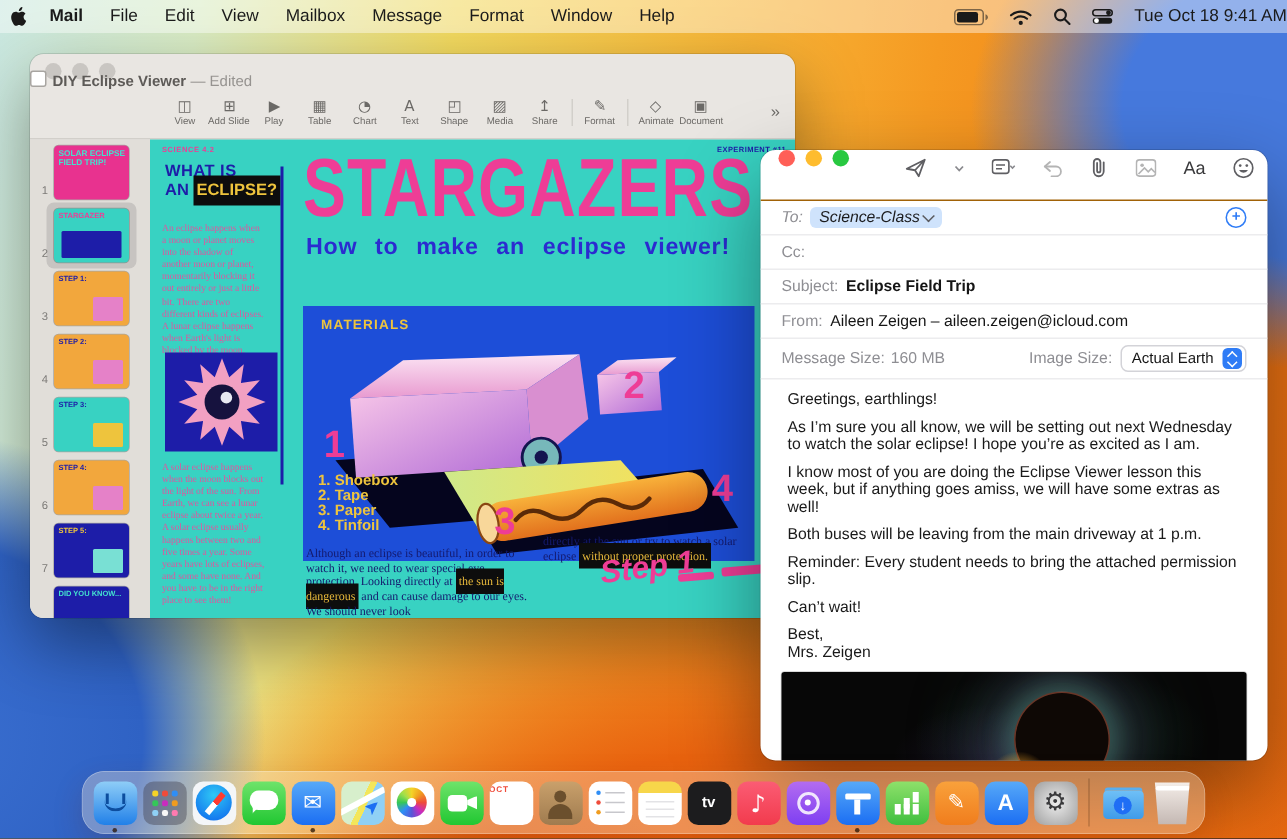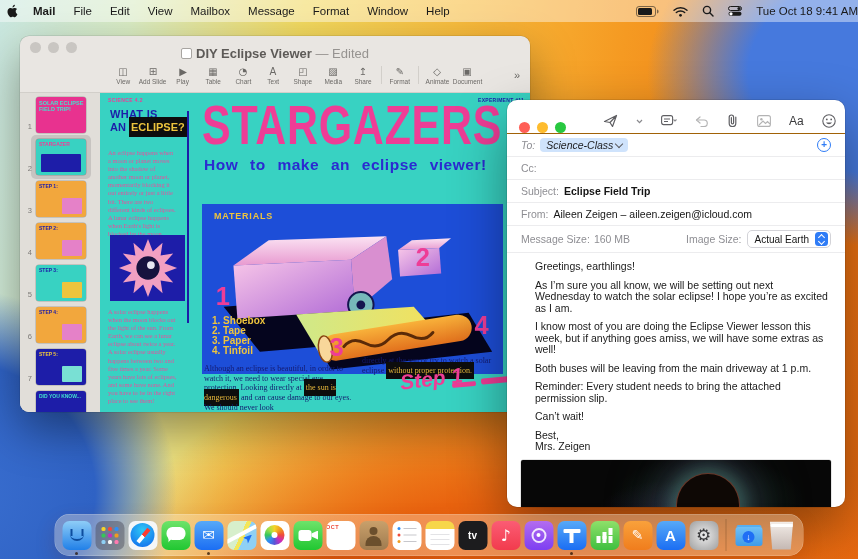--- a/index.html
+++ b/index.html
@@ -25,21 +25,21 @@
   
   .traffic{display:flex;gap:7px;align-items:center;}
   .tl{width:11px;height:11px;border-radius:50%;}
   .tl.inactive{background:#c9c6c2;}
   .tl.red{background:#ff5f57;} .tl.yellow{background:#febc2e;} .tl.green{background:#28c840;}
   
   .kwin{position:absolute;left:20px;top:36px;width:510px;height:376px;border-radius:9px;
     background:#e9e6e2;box-shadow:0 18px 45px rgba(0,0,0,.38), 0 0 0 .5px rgba(0,0,0,.15);
     overflow:hidden;z-index:10;}
   .ktitlebar{position:relative;height:22px;display:flex;align-items:center;padding:0 10px;}
-  .ktitle{position:absolute;left:0;right:0;text-align:center;font-size:13px;color:#9a9license6;margin-top:12px;}
+  .ktitle{position:absolute;left:0;right:0;text-align:left;font-size:10px;color:#9a9license6;margin-top:12px;}
   .ktitle{color:#969390;}
   .ktitle .tname{font-weight:bold;color:#5d5a57;}
   .proxy-icon{display:inline-block;width:9px;height:9px;border:1px solid #a8a5a1;border-radius:2px;
     margin-right:4px;vertical-align:-1px;background:#fff;}
   .ktoolbar{height:34px;display:flex;align-items:center;padding-left:88px;border-bottom:1px solid #d2cfca;}
   .ktb{width:30px;display:flex;flex-direction:column;align-items:center;gap:1px;color:#6b6966;}
   .ktb .g{font-size:10px;line-height:11px;font-family:"DejaVu Sans",sans-serif;}
   .ktb .l{font-size:6.8px;white-space:nowrap;transform:scale(.95);}
   .ktb-sep{width:1px;height:18px;background:#d2cfca;margin:0 3px;}
   .ktb-more{margin-left:auto;margin-right:10px;color:#6b6966;font-size:11px;}
@@ -83,21 +83,21 @@
   .c-left{left:104px;top:271px;width:155px;}
   .c-right{left:262px;top:263px;width:144px;}
   .caution .hl{color:#e8b93b;}
   .step-label{position:absolute;left:300px;top:274px;font-size:21px;font-weight:bold;font-style:italic;
     color:#ee3d96;transform:rotate(-7deg);}
   .step-line1{position:absolute;left:352px;top:289px;width:24px;height:5px;background:#ee3d96;border-radius:2px;transform:rotate(-5deg);}
   .step-line2{position:absolute;left:381px;top:284px;width:36px;height:6px;background:#ee3d96;border-radius:2px;transform:rotate(-5deg);}
   
   .mwin{position:absolute;left:507px;top:100px;width:338px;height:407px;border-radius:10px;background:#ffffff;
     box-shadow:0 22px 55px rgba(0,0,0,.42), 0 0 0 .5px rgba(0,0,0,.18);z-index:20;overflow:hidden;}
-  .mtoolbar{height:33px;display:flex;align-items:flex-end;padding:0 12px;gap:0;}
+  .mtoolbar{height:33px;display:flex;align-items:flex-start;padding:0 12px;gap:0;}
   .mtb-icons{display:flex;align-items:center;margin-left:28px;gap:0;color:#6f6f72;}
   .mtb{display:flex;align-items:center;justify-content:center;height:24px;padding:0 9px;}
   .mtb svg{display:block;}
   .mtb.dim{opacity:.38;}
   .aa{font-size:12px;color:#3a3a3c;}
   .mtb-more{margin-left:auto;font-size:13px;color:#3a3a3c;}
   .mrow{display:flex;align-items:center;height:22px;padding:0 14px;border-top:1px solid #ececee;
     font-size:10.5px;color:#8e8e93;}
   .mrow .val{color:#151515;margin-left:5px;}
   .mrow .val.b{font-weight:bold;}
@@ -109,21 +109,21 @@
     color:#2f7cf6;font-size:10px;line-height:11px;text-align:center;font-weight:bold;}
   .sizerow{height:26px;}
   .img-size{margin-left:auto;display:flex;align-items:center;gap:5px;}
   .sel{display:flex;align-items:center;border:1px solid #d3d3d8;border-radius:5px;padding:1px 2px 1px 7px;gap:6px;
     color:#151515;font-size:10px;}
   .stepper{width:13px;height:14px;background:#2f7cf6;border-radius:3.5px;display:flex;flex-direction:column;
     align-items:center;justify-content:center;gap:1px;}
   .stepper i{display:block;width:4px;height:4px;border:solid #fff;border-width:0 1.2px 1.2px 0;}
   .stepper i.up{transform:rotate(-135deg);margin-bottom:-1px;}
   .stepper i.dn{transform:rotate(45deg);margin-top:-1px;}
-  .mbody{padding:8px 14px 0 28px;font-size:10.5px;line-height:11.5px;color:#1a1a1a;border-top:1px solid #ececee;}
+  .mbody{padding:8px 14px 0 18px;font-size:10.5px;line-height:11.5px;color:#1a1a1a;border-top:1px solid #ececee;}
   .mbody p{margin:0 0 7px 0;}
   .sig{margin-bottom:0;}
   .attach{position:relative;margin:4px 14px;width:310px;height:106px;background:#070707;border-radius:2px;overflow:hidden;
     box-shadow:0 0 0 .5px rgba(0,0,0,.2);}
   .attach .glow{position:absolute;inset:0;background:
      radial-gradient(45% 65% at 60% 40%, rgba(60,160,120,.18) 0%, rgba(0,0,0,0) 70%),
      radial-gradient(30% 50% at 45% 55%, rgba(130,80,200,.14) 0%, rgba(0,0,0,0) 70%);}
   .moon{position:absolute;left:155px;top:13px;width:62px;height:62px;border-radius:50%;background:#0e0805;
      border:1px solid rgba(255,130,95,.38);
      box-shadow:0 0 16px 6px rgba(110,220,175,.26), 0 0 34px 16px rgba(150,95,215,.16), 0 0 55px 28px rgba(70,140,110,.12);}

